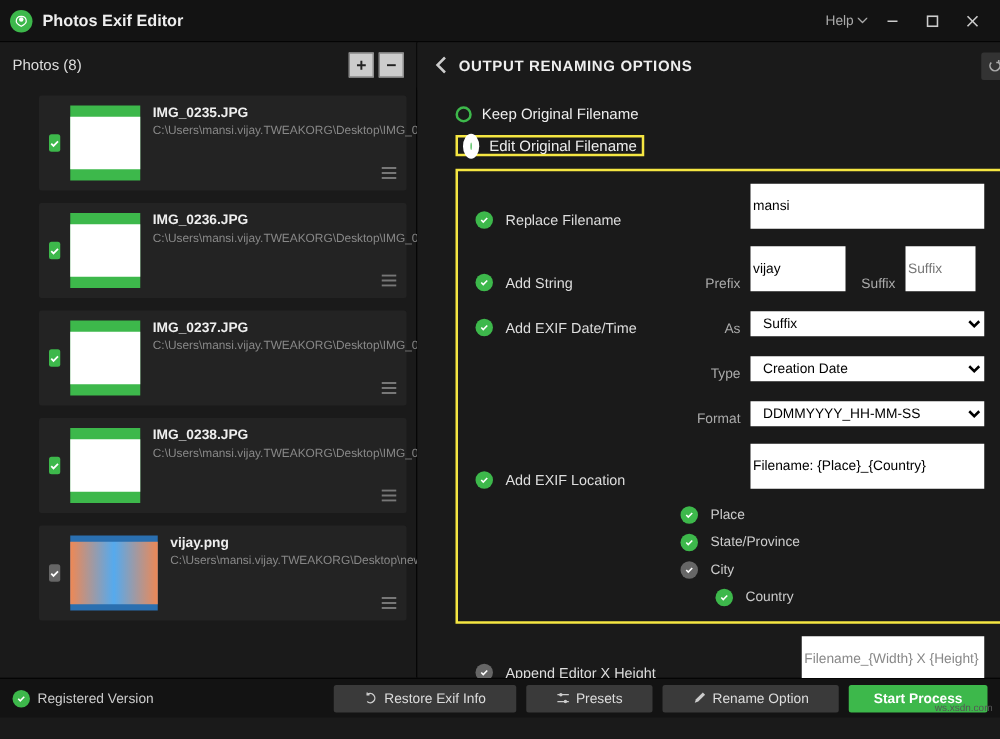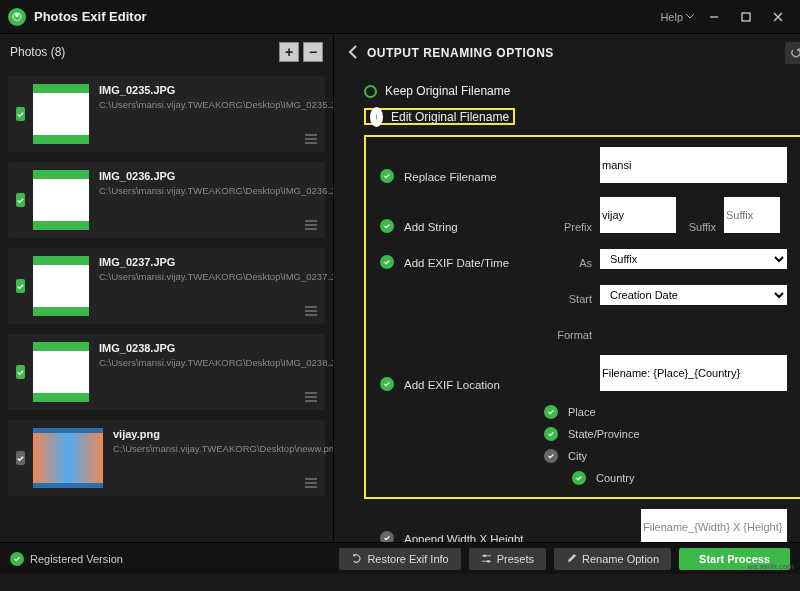--- a/index.html
+++ b/index.html
@@ -10,21 +10,21 @@
 .apptitle{color:#eee;font-size:13px;font-weight:600;flex:1;}
 .help{color:#aaa;font-size:11px;margin-right:6px;display:flex;align-items:center;gap:3px;}
 .winbtns{display:flex;gap:4px;}
 .winbtn{width:28px;height:24px;display:flex;align-items:center;justify-content:center;color:#ccc;}
 .winbtn svg{width:10px;height:10px;}
 .body{display:flex;height:508px;}
 .sidebar{width:334px;background:#1a1a1a;display:flex;flex-direction:column;border-right:1px solid #000;}
 .shead{display:flex;align-items:center;padding:8px 10px;background:#1a1a1a;}
 .shead-title{flex:1;color:#ddd;font-size:12px;}
 .sq{width:20px;height:20px;background:#ccc;border:1px solid #888;display:flex;align-items:center;justify-content:center;margin-left:4px;color:#222;font-weight:bold;font-size:14px;}
-.list{flex:1;overflow-y:auto;padding:6px 8px;}
+.list{flex:1;overflow-y:auto;padding:6px 8px;margin-left:23px;}
 .list::-webkit-scrollbar{width:10px;}
 .list::-webkit-scrollbar-track{background:#2a2a2a;}
 .list::-webkit-scrollbar-thumb{background:#555;}
 .item{display:flex;background:#232323;margin-bottom:10px;padding:8px;border-radius:2px;position:relative;}
 .chk{width:14px;height:14px;background:#3db84b;border-radius:2px;margin-right:8px;align-self:center;display:flex;align-items:center;justify-content:center;}
 .chk.gray{background:#666;}
 .chk svg{width:9px;height:9px;}
 .thumb{width:80px;height:60px;background:#3db84b;display:flex;align-items:center;justify-content:center;margin-right:10px;}
 .thumb-inner{width:56px;height:42px;background:#fff;}
 .thumb.png{background:#2a6fb0;}
@@ -53,21 +53,21 @@
 .olabel{color:#ddd;font-size:11.5px;width:140px;}
 .sub{color:#aaa;font-size:11px;width:48px;text-align:right;margin-right:8px;}
 .inp{background:#fff;border:none;padding:3px 2px;font-size:11px;height:36px;}
 .inp.full{flex:1;}
 .inp.sm{width:76px;}
 .sel{background:#fff;border:none;padding:2px 6px;font-size:11px;height:20px;flex:1;}
 .loc-sub{margin-left:164px;display:flex;align-items:center;margin-bottom:8px;}
 .statusbar{height:32px;background:#131313;border-top:1px solid #000;display:flex;align-items:center;padding:0 10px;gap:8px;}
 .reg{display:flex;align-items:center;gap:6px;color:#ccc;font-size:11px;}
 .spacer{flex:1;}
-.sbtn{height:22px;padding:0 12px;background:#3a3a3a;color:#ddd;font-size:11px;display:flex;align-items:center;gap:5px;border-radius:2px;}
+.sbtn{height:22px;padding:0 24px;background:#3a3a3a;color:#ddd;font-size:11px;display:flex;align-items:center;gap:5px;border-radius:2px;}
 .sbtn.primary{background:#3db84b;color:#fff;font-weight:600;padding:0 20px;}
 .watermark{position:absolute;bottom:20px;right:6px;font-size:8px;color:#555;}
 </style>
 </head>
 <body>
 
 <div class="titlebar">
   <div class="logo">
     <svg viewBox="0 0 10 10">
         <circle cx="5" cy="3.5" r="1.8" fill="#fff"></circle>
@@ -261,27 +261,28 @@
                 <path d="M2 5 L4 7 L8 3" stroke="#fff" stroke-width="1.6" fill="none"></path>
               </svg>
             </div>
           <div class="olabel">Add EXIF Date/Time</div>
           <div class="sub">As</div>
           <select class="sel"><option>Suffix</option></select>
         </div>
         <div class="optrow">
           <div style="width:24px;"></div>
             <div class="olabel"></div>
-          <div class="sub">Start</div>
+          <div class="sub">Type</div>
           <select class="sel"><option>Creation Date</option></select>
         </div>
         <div class="optrow">
           <div style="width:24px;"></div>
             <div class="olabel"></div>
           <div class="sub">Format</div>
+          <select class="sel"><option>DDMMYYYY_HH-MM-SS</option></select>
         </div>
         <div class="optrow">
           <div class="ochk">
               <svg viewBox="0 0 10 10">
                 <path d="M2 5 L4 7 L8 3" stroke="#fff" stroke-width="1.6" fill="none"></path>
               </svg>
             </div>
           <div class="olabel">Add EXIF Location</div>
           <div class="sub"></div>
           <input class="inp full" value="Filename: {Place}_{Country}" style="">
@@ -319,21 +320,21 @@
             <span>Country</span>
           </div>
       </div>
 
       <div class="optrow" style="padding:0 16px;margin-top:10px;">
         <div class="ochk off">
             <svg viewBox="0 0 10 10">
               <path d="M2 5 L4 7 L8 3" stroke="#fff" stroke-width="1.6" fill="none"></path>
             </svg>
           </div>
-        <div class="olabel">Append Width X Height</div>
+        <div class="olabel">Append Editor X Height</div>
         <div class="sub"></div>
         <input class="inp full" style="color: rgb(136, 136, 136); margin-left: 41px;" disabled="" value="Filename_{Width} X {Height}">
       </div>
     </div>
   </div>
 </div>
 
 <div class="statusbar">
   <div class="reg">
     <div class="ochk" style="margin:0;">

